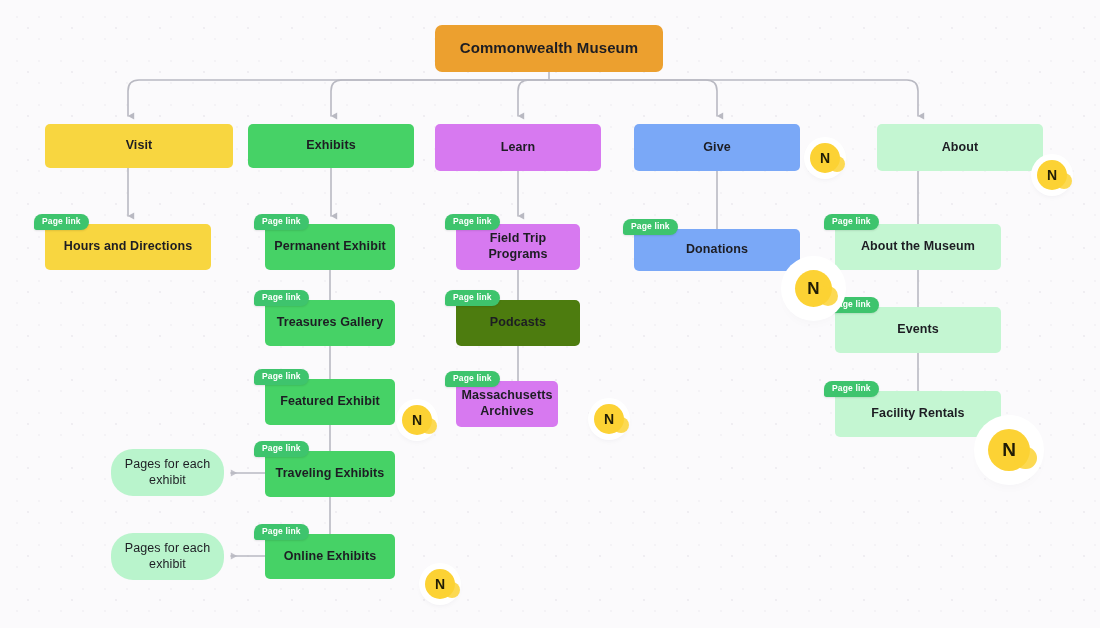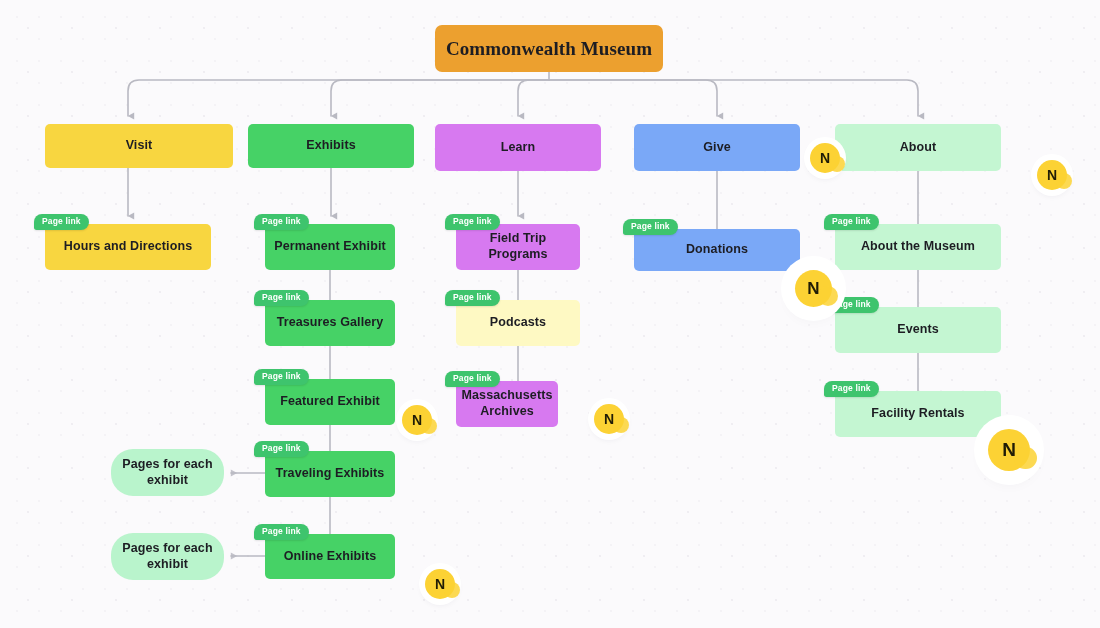--- a/index.html
+++ b/index.html
@@ -29,28 +29,27 @@
     text-align:center;
     color:#1d1d23;
     font-size:12.5px;
     font-weight:700;
     letter-spacing:.1px;
     border-radius:5px;
     line-height:1.25;
     padding:2px 8px;
   }
   .node.root{
-    font-size:19px;
+    font-size:15px;
     font-weight:700;
     border-radius:7px;
-    font-family:Liberation Serif, serif;
   }
   .node.soft{
     border-radius:22px;
-    font-weight:700;
+    font-weight:400;
     font-size:12.5px;
   }
   .node .label{pointer-events:none;}
 
   .pagelink{
     position:absolute;
     background:#3ec46d;
     color:#ffffff;
     font-size:8.5px;
     font-weight:700;
@@ -174,36 +173,36 @@
       <span class="label">Online Exhibits</span>
     </div>
     <div class="pagelink" style="left: 254px; top: 524px; background: rgb(62, 196, 109);">Page link</div>
     <div class="node" style="left: 435px; top: 124px; width: 166px; height: 47px; background: rgb(215, 121, 240);">
       <span class="label">Learn</span>
     </div>
     <div class="node" style="left: 456px; top: 224px; width: 124px; height: 46px; background: rgb(215, 121, 240);">
       <span class="label">Field Trip Programs</span>
     </div>
     <div class="pagelink" style="left: 445px; top: 214px; background: rgb(62, 196, 109);">Page link</div>
-    <div class="node" style="left: 456px; top: 300px; width: 124px; height: 46px; background: #fef9c3;">
+    <div class="node" style="left: 456px; top: 300px; width: 124px; height: 46px; background: #4d7c0f;">
       <span class="label">Podcasts</span>
     </div>
     <div class="pagelink" style="left: 445px; top: 290px; background: rgb(62, 196, 109);">Page link</div>
     <div class="node" style="left: 456px; top: 381px; width: 102px; height: 46px; background: rgb(215, 121, 240);">
       <span class="label">Massachusetts Archives</span>
     </div>
     <div class="pagelink" style="left: 445px; top: 371px; background: rgb(62, 196, 109);">Page link</div>
     <div class="node" style="left: 634px; top: 124px; width: 166px; height: 47px; background: rgb(122, 168, 247);">
       <span class="label">Give</span>
     </div>
     <div class="node" style="left: 634px; top: 229px; width: 166px; height: 42px; background: rgb(122, 168, 247);">
       <span class="label">Donations</span>
     </div>
     <div class="pagelink" style="left: 623px; top: 219px; background: rgb(62, 196, 109);">Page link</div>
-    <div class="node" style="left: 835px; top: 124px; width: 166px; height: 47px; background: rgb(196, 246, 210); text-align: center;">
+    <div class="node" style="left: 877px; top: 124px; width: 166px; height: 47px; background: rgb(196, 246, 210); text-align: center;">
       <span class="label">About</span>
     </div>
     <div class="node" style="left: 835px; top: 224px; width: 166px; height: 46px; background: rgb(196, 246, 210);">
       <span class="label">About the Museum</span>
     </div>
     <div class="pagelink" style="left: 824px; top: 214px; background: rgb(62, 196, 109);">Page link</div>
     <div class="node" style="left: 835px; top: 307px; width: 166px; height: 46px; background: rgb(196, 246, 210);">
       <span class="label">Events</span>
     </div>
     <div class="pagelink" style="left: 824px; top: 297px; background: rgb(62, 196, 109);">Page link</div>

